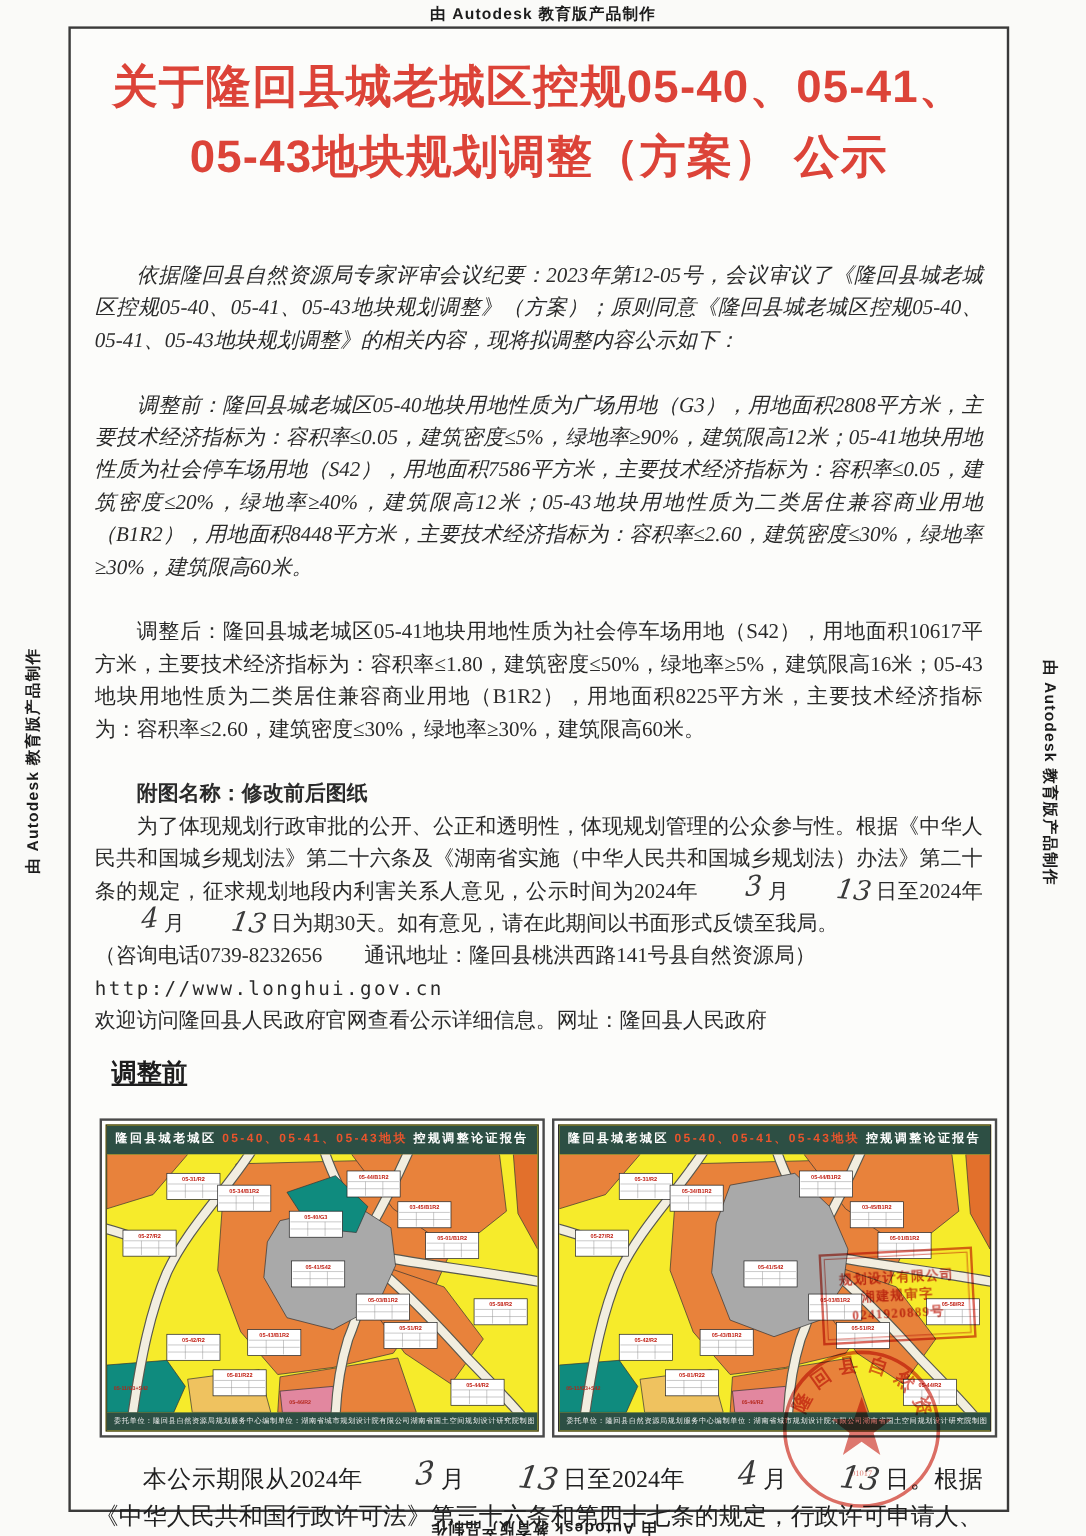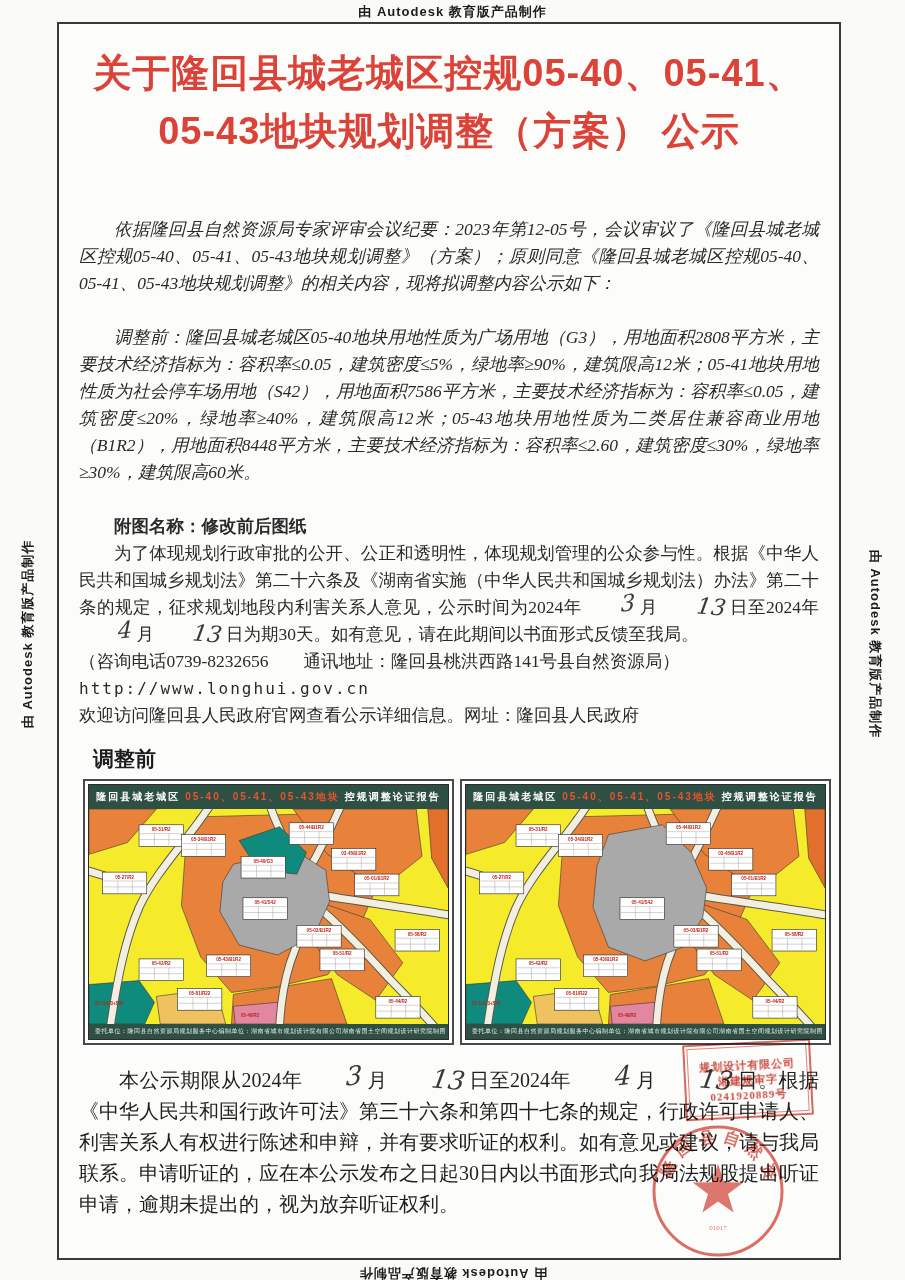--- a/index.html
+++ b/index.html
@@ -41,23 +41,23 @@
     font-family:"DejaVu Serif",serif;font-size:1.3em;line-height:1;
     transform:rotate(-7deg) skewX(-8deg);padding:0 4px;
   }
   .hand.h2{transform:rotate(5deg) skewX(-4deg);}
   
   .maps-labels{display:flex;margin-top:16px;}
   .maps-labels div{
     width:50%;font-family:"Liberation Sans","DejaVu Sans",sans-serif;
     font-weight:bold;font-size:21px;color:#1d1d1d;
   }
-  .maps-labels .lb{padding-left:14px;}
+  .maps-labels .lb{padding-left:14px;text-decoration:underline;}
   .maps-labels .la{padding-left:24px;}
-  .maps-row{display:flex;gap:6px;margin-top:6px;padding-left:4px;}
+  .maps-row{display:flex;gap:6px;margin-top:24px;padding-left:4px;}
   .map-panel{
     width:371px;height:266px;background:#fff;border:2px solid #4a4a4a;
     box-sizing:border-box;padding:3px;
   }
   .panel-inner{border:1px solid #2c2c2c;height:100%;box-sizing:border-box;
     display:flex;flex-direction:column;overflow:hidden;background:#f6eb2b;}
   .map-header{
     background:#2d4f44;color:#fff;text-align:center;flex:0 0 24px;
     font-family:"Liberation Sans","DejaVu Sans",sans-serif;font-weight:bold;
     font-size:10px;letter-spacing:2px;line-height:24px;white-space:nowrap;
@@ -111,20 +111,21 @@
 
 <div class="frame">
 
   <div class="doc-title">
     <div>关于隆回县城老城区控规05-40、05-41、</div>
     <div>05-43地块规划调整（方案） 公示</div>
   </div>
 
   <p class="bodytxt ind p1">依据隆回县自然资源局专家评审会议纪要：2023年第12-05号，会议审议了《隆回县城老城区控规05-40、05-41、05-43地块规划调整》（方案）；原则同意《隆回县城老城区控规05-40、05-41、05-43地块规划调整》的相关内容，现将拟调整内容公示如下：</p>
   <p class="bodytxt ind p2">调整前：隆回县城老城区05-40地块用地性质为广场用地（G3），用地面积2808平方米，主要技术经济指标为：容积率≤0.05，建筑密度≤5%，绿地率≥90%，建筑限高12米；05-41地块用地性质为社会停车场用地（S42），用地面积7586平方米，主要技术经济指标为：容积率≤0.05，建筑密度≤20%，绿地率≥40%，建筑限高12米；05-43地块用地性质为二类居住兼容商业用地（B1R2），用地面积8448平方米，主要技术经济指标为：容积率≤2.60，建筑密度≤30%，绿地率≥30%，建筑限高60米。</p>
+  <p class="bodytxt ind p3">调整后：隆回县城老城区05-41地块用地性质为社会停车场用地（S42），用地面积10617平方米，主要技术经济指标为：容积率≤1.80，建筑密度≤50%，绿地率≥5%，建筑限高16米；05-43地块用地性质为二类居住兼容商业用地（B1R2），用地面积8225平方米，主要技术经济指标为：容积率≤2.60，建筑密度≤30%，绿地率≥30%，建筑限高60米。</p>
   <p class="bodytxt ind p4">附图名称：修改前后图纸</p>
 
   <p class="bodytxt ind p5">
     <span>为了体现规划行政审批的公开、公正和透明性，体现规划管理的公众参与性。根据《中华人民共和国城乡规划法》第二十六条及《湖南省实施（中华人民共和国城乡规划法）办法》第二十条的规定，征求规划地段内利害关系人意见，公示时间为2024年</span><span class="hand">3</span><span>月</span><span class="hand h2">13</span><span>日至2024年</span><span class="hand">4</span><span>月</span><span class="hand h2">13</span><span>日为期30天。如有意见，请在此期间以书面形式反馈至我局。</span>
   </p>
 
   <p class="bodytxt p6">（咨询电话0739-8232656　　通讯地址：隆回县桃洪西路141号县自然资源局）</p>
   <p class="bodytxt urlline">http://www.longhui.gov.cn</p>
   <p class="bodytxt">欢迎访问隆回县人民政府官网查看公示详细信息。网址：隆回县人民政府</p>
 

